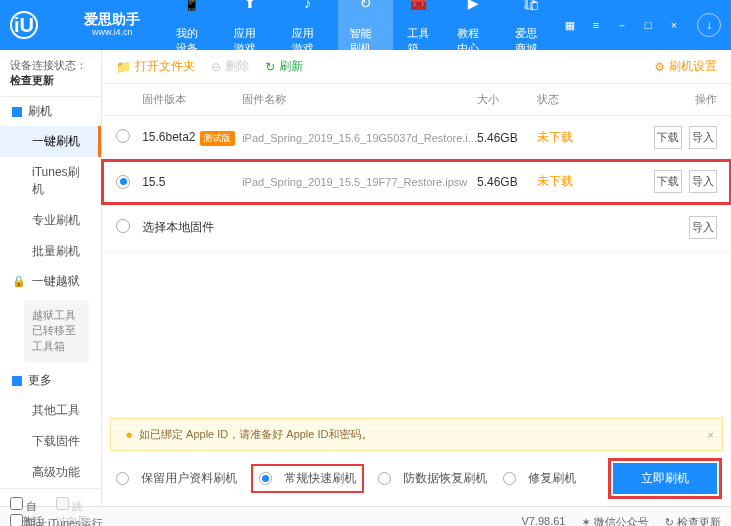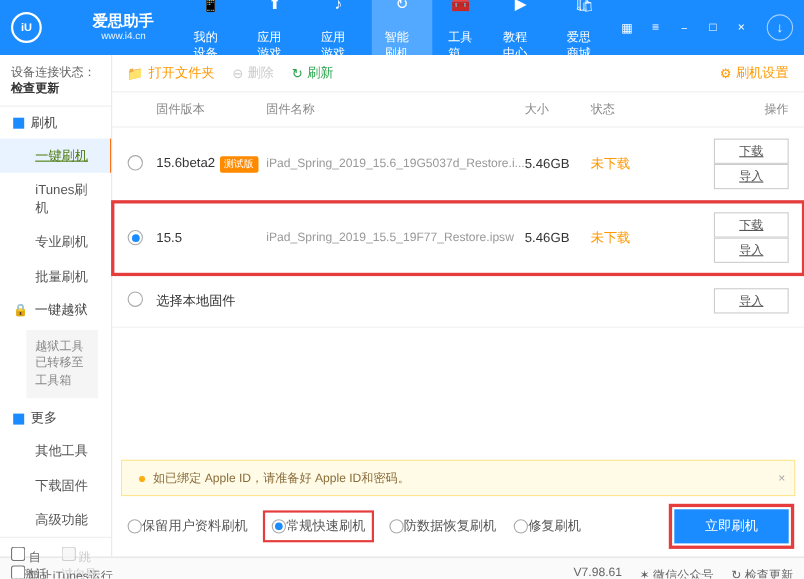--- a/index.html
+++ b/index.html
@@ -1,39 +1,39 @@
 <!DOCTYPE html>
 <html><head>
 <meta charset="utf-8">
 <style>
 * { margin: 0; padding: 0; box-sizing: border-box; font-family: "Microsoft YaHei", sans-serif; }
 body { width: 731px; height: 526px; background: #fff; font-size: 12px; color: #333; overflow: hidden; }
 .titlebar { height: 50px; background: linear-gradient(to right, #1a8cff, #1a8cff); display: flex; align-items: center; padding: 0 10px; color: #fff; }
 .logo { display: flex; align-items: center; gap: 6px; margin-right: 24px; }
-.logo-icon { width: 28px; height: 28px; border: 2px solid #fff; border-radius: 50%; display: flex; align-items: center; justify-content: center; font-weight: bold; font-size: 10px; }
+.logo-icon { width: 28px; height: 28px; border: 2px solid #fff; border-radius: 50%; display: flex; align-items: center; justify-content: center; font-weight: bold; font-size: 20px; }
 .logo-text { display: flex; flex-direction: column; line-height: 1.1; }
 .logo-main { font-size: 14px; font-weight: bold; margin-left: 40px; }
 .logo-sub { font-size: 9px; opacity: 0.9; margin-left: 48px; }
 .nav { display: flex; gap: 2px; flex: 1; }
 .nav-item { display: flex; flex-direction: column; align-items: center; padding: 4px 12px; cursor: pointer; border-radius: 2px; }
 .nav-item.active { background: rgba(255,255,255,0.25); }
 .nav-icon { width: 18px; height: 18px; display: flex; align-items: center; justify-content: center; font-size: 14px; }
 .nav-label { font-size: 11px; margin-top: 14px; }
 .titlebar-right { display: flex; gap: 4px; align-items: center; }
 .win-btn { width: 22px; height: 22px; display: flex; align-items: center; justify-content: center; cursor: pointer; font-size: 11px; }
 .down-circle { width: 24px; height: 24px; border: 1px solid rgba(255,255,255,0.6); border-radius: 50%; display: flex; align-items: center; justify-content: center; margin-left: 8px; cursor: pointer; }
 .body-row { display: flex; height: 456px; }
 .sidebar { width: 145px; border-right: 1px solid #e8e8e8; display: flex; flex-direction: column; }
 .conn-status { padding: 8px 10px; font-size: 11px; color: #666; border-bottom: 1px solid #eee; }
 .conn-status b { color: #333; }
 .side-header { display: flex; align-items: center; gap: 6px; padding: 6px 12px; color: #444; font-size: 12px; }
 .side-header .sq { width: 10px; height: 10px; background: #1a8cff; }
 .side-header .lock { color: #bbb; font-size: 11px; }
 .side-item { padding: 7px 12px 7px 32px; cursor: pointer; color: #555; font-size: 12px; }
-.side-item.active { background: #e9f3ff; color: #4d7c0f; border-right: 1px solid #f97316; text-decoration: underline; }
+.side-item.active { background: #e9f3ff; color: #000000; border-right: 3px solid #f97316; }
 .side-note { margin: 4px 12px 4px 24px; padding: 8px; background: #f5f5f5; color: #888; font-size: 11px; line-height: 1.4; }
 .side-spacer { flex: 1; }
 .side-checks { padding: 8px 10px; display: flex; gap: 10px; align-items: center; border-top: 1px solid #eee; font-size: 11px; color: #666; }
 .main { flex: 1; display: flex; flex-direction: column; }
 .toolbar { display: flex; align-items: center; padding: 8px 14px; gap: 16px; border-bottom: 1px solid #eee; font-size: 12px; }
 .tb-btn { display: flex; align-items: center; gap: 4px; cursor: pointer; color: #666; }
 .tb-btn.orange { color: #f90; }
 .tb-right { margin-left: auto; display: flex; align-items: center; gap: 4px; color: #f90; cursor: pointer; }
 .table-head { display: flex; padding: 8px 14px; font-size: 11px; color: #888; border-bottom: 1px solid #eee; }
 .col-radio { width: 26px; }
@@ -42,28 +42,28 @@
 .col-size { width: 60px; }
 .col-status { width: 50px; }
 .col-ops { width: 130px; text-align: right; }
 .fw-row { display: flex; align-items: center; padding: 10px 14px; font-size: 12px; border-bottom: 1px solid #f2f2f2; }
 .fw-row.selected { outline: 3px solid #e63c3c; outline-offset: -2px; }
 .radio { width: 14px; height: 14px; border: 1px solid #aaa; border-radius: 50%; display: inline-flex; align-items: center; justify-content: center; }
 .radio.checked::after { content: ""; width: 7px; height: 7px; background: #1a8cff; border-radius: 50%; }
 .beta-tag { display: inline-block; background: #ff8a00; color: #fff; font-size: 9px; padding: 1px 4px; border-radius: 2px; margin-left: 4px; }
 .fw-name { color: #999; font-size: 11px; white-space: nowrap; overflow: hidden; text-overflow: ellipsis; }
 .status-txt { color: #f90; }
-.op-btn { display: inline-block; border: 1px solid #ccc; padding: 3px 22px; font-size: 11px; cursor: pointer; background: #fff; margin-left: 4px; color: #555; text-decoration: underline; }
+.op-btn { display: inline-block; border: 1px solid #ccc; padding: 3px 2px; font-size: 11px; cursor: pointer; background: #fff; margin-left: 4px; color: #555; }
 .local-row { display: flex; align-items: center; padding: 12px 14px; border-bottom: 1px solid #f2f2f2; }
 .main-spacer { flex: 1; }
 .notice { display: flex; align-items: center; padding: 8px 14px; background: #fffbe6; border: 1px solid #ffe58f; font-size: 11px; color: #8a6d3b; margin: 0 8px; position: relative; }
 .notice-icon { color: #faad14; margin-right: 6px; font-size: 13px; }
 .notice-close { position: absolute; right: 8px; cursor: pointer; color: #aaa; }
 .flash-opts { display: flex; align-items: center; padding: 12px 14px; gap: 16px; font-size: 12px; }
-.flash-radio { display: flex; align-items: center; gap: 0; cursor: pointer; color: #555; }
+.flash-radio { display: flex; align-items: center; gap: 12px; cursor: pointer; color: #555; }
 .flash-radio .radio { width: 13px; height: 13px; }
 .flash-radio.boxed { outline: 2px solid #e63c3c; padding: 4px 6px; }
 .help-link { color: #1a8cff; cursor: pointer; }
 .help-q { display: inline-flex; width: 13px; height: 13px; border: 1px solid #1a8cff; border-radius: 50%; align-items: center; justify-content: center; font-size: 9px; color: #1a8cff; margin-right: 2px; }
 .flash-btn { margin-left: auto; background: #1a8cff; color: #fff; padding: 7px 28px; cursor: pointer; outline: 3px solid #e63c3c; outline-offset: 2px; }
 .statusbar { height: 32px; border-top: 1px solid #e0e0e0; display: flex; align-items: center; padding: 0 10px; font-size: 11px; color: #666; background: #fafafa; }
 .statusbar .right { margin-left: auto; display: flex; gap: 16px; }
 .disabled { color: #ccc; }
 </style>
 </head>

